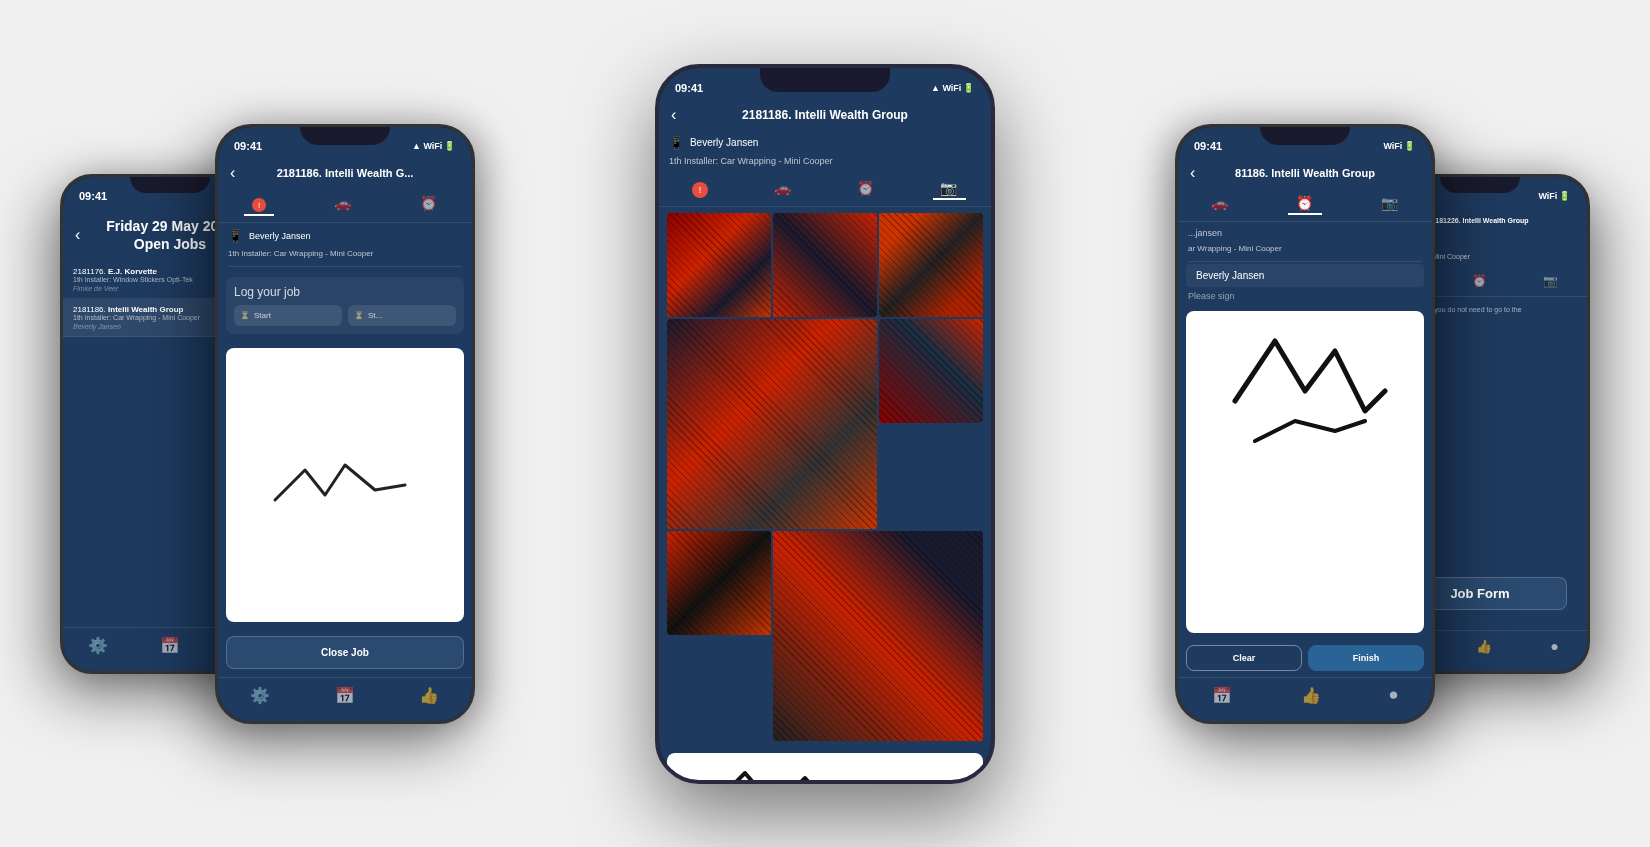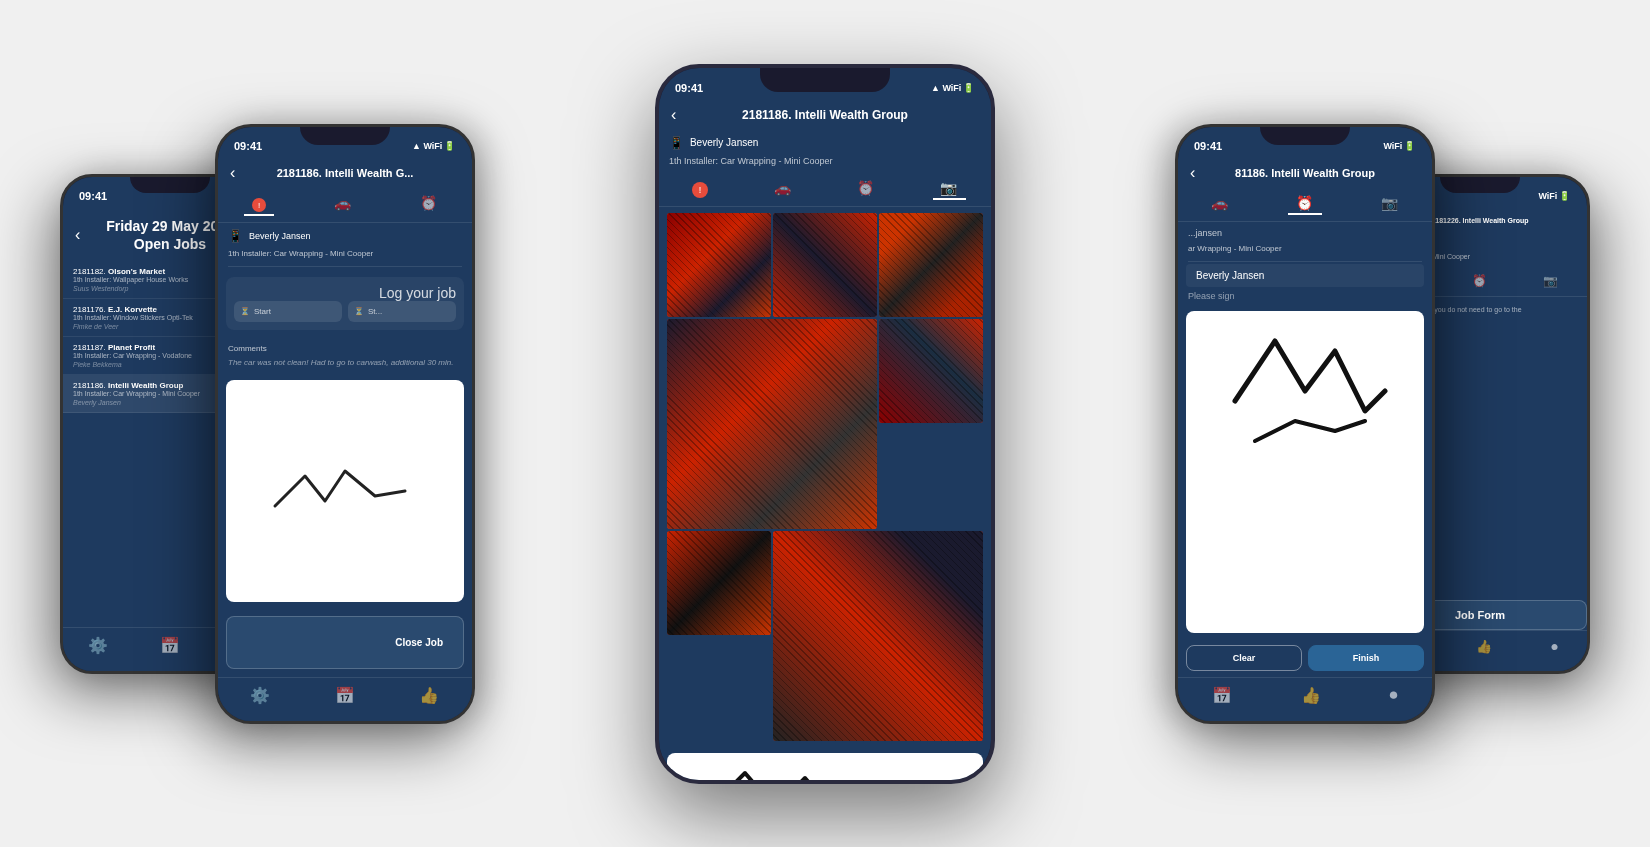--- a/index.html
+++ b/index.html
@@ -304,23 +304,23 @@
     
     .log-section {
       margin: 8px;
       background: rgba(255,255,255,0.05);
       border-radius: 8px;
       padding: 8px;
     }
 
     .log-title {
       color: rgba(255,255,255,0.8);
-      font-size: 14px;
-      text-align: right;
-      margin-bottom: 0;
+      font-size: 12px;
+      text-align: left;
+      margin-bottom: 6px;
     }
 
     .timer-row {
       display: flex;
       gap: 6px;
     }
 
     .timer-btn {
       flex: 1;
       background: rgba(255,255,255,0.1);
@@ -384,42 +384,42 @@
       border: 1px solid rgba(255,255,255,0.4);
     }
 
     .btn-filled {
       background: #2a6496;
       border: 1px solid #2a6496;
     }
 
     
     .job-form-btn {
-      margin: 0;
+      margin: 20px;
       background: #2a4a6f;
       border: 1px solid rgba(255,255,255,0.2);
       border-radius: 8px;
       color: white;
-      font-size: 11px;
+      font-size: 13px;
       font-weight: 600;
       padding: 8px;
       text-align: center;
     }
 
     
     .close-job-btn {
       margin: 8px;
       background: #2a4a6f;
       border: 1px solid rgba(255,255,255,0.2);
       border-radius: 8px;
       color: white;
       font-size: 10px;
       font-weight: 600;
-      padding: 20px;
-      text-align: right;
+      padding: 10px;
+      text-align: center;
     }
 
     
     .phone-shadow-left {
       box-shadow: -10px 20px 60px rgba(0,0,0,0.5), 10px 0 30px rgba(0,0,0,0.2);
     }
     .phone-shadow-right {
       box-shadow: 10px 20px 60px rgba(0,0,0,0.5), -10px 0 30px rgba(0,0,0,0.2);
     }
 
@@ -443,33 +443,23 @@
       </div>
       <div class="nav-header">
         <span class="nav-back">‹</span>
         <div class="nav-title">
           <div style="white-space:pre-line;font-size:14px;line-height:1.3;">Friday 29 May 2020
 Open Jobs</div>
         </div>
       </div>
       <div class="job-list">
         <div class="job-item">
-          <div class="job-item-title"><span style="font-weight:400">2181182.</span> <span style="font-weight:700">Olson's Market</span></div>
-          <div class="job-item-sub">1th Installer: Wallpaper House Works</div>
-          <div class="job-item-person">Suus Westendorp</div>
-        </div>
-        <div class="job-item">
           <div class="job-item-title"><span style="font-weight:400">2181176.</span> <span style="font-weight:700">E.J. Korvette</span></div>
           <div class="job-item-sub">1th Installer: Window Stickers Opti-Tek</div>
           <div class="job-item-person">Fimke de Veer</div>
-        </div>
-        <div class="job-item">
-          <div class="job-item-title"><span style="font-weight:400">2181187.</span> <span style="font-weight:700">Planet Profit</span></div>
-          <div class="job-item-sub">1th Installer: Car Wrapping - Vodafone</div>
-          <div class="job-item-person">Pieke Bekkema</div>
         </div>
         <div class="job-item" style="background:rgba(255,255,255,0.08)">
           <div class="job-item-title"><span style="font-weight:400">2181186.</span> <span style="font-weight:700">Intelli Wealth Group</span></div>
           <div class="job-item-sub">1th Installer: Car Wrapping - Mini Cooper</div>
           <div class="job-item-person">Beverly Jansen</div>
         </div>
       </div>
       <div class="bottom-tab-bar">
         <span class="bottom-icon">⚙️</span>
         <span class="bottom-icon">📅</span>
@@ -512,24 +502,20 @@
             <span>⏳</span>
             <span>Start</span>
           </div>
           <div class="timer-btn">
             <span>⏳</span>
             <span>St...</span>
           </div>
         </div>
       </div>
 
-      <div class="comments-section">
-        <div class="comments-label">Comments</div>
-        <div class="comments-text">The car was not clean! Had to go to carwash, additional 30 min.</div>
-      </div>
 
       <div style="margin:6px 8px;background:white;border-radius:8px;padding:8px;flex:1;display:flex;align-items:center;justify-content:center;min-height:80px;">
         <svg width="100%" height="70px" viewBox="0 0 200 70">
           <path d="M 30 50 L 60 20 L 80 45 L 100 15 L 130 40 L 160 35" stroke="#222" stroke-width="3" fill="none" stroke-linecap="round" stroke-linejoin="round"></path>
         </svg>
       </div>
 
       <div class="close-job-btn">Close Job</div>
       <div class="bottom-tab-bar">
         <span class="bottom-icon">⚙️</span>

